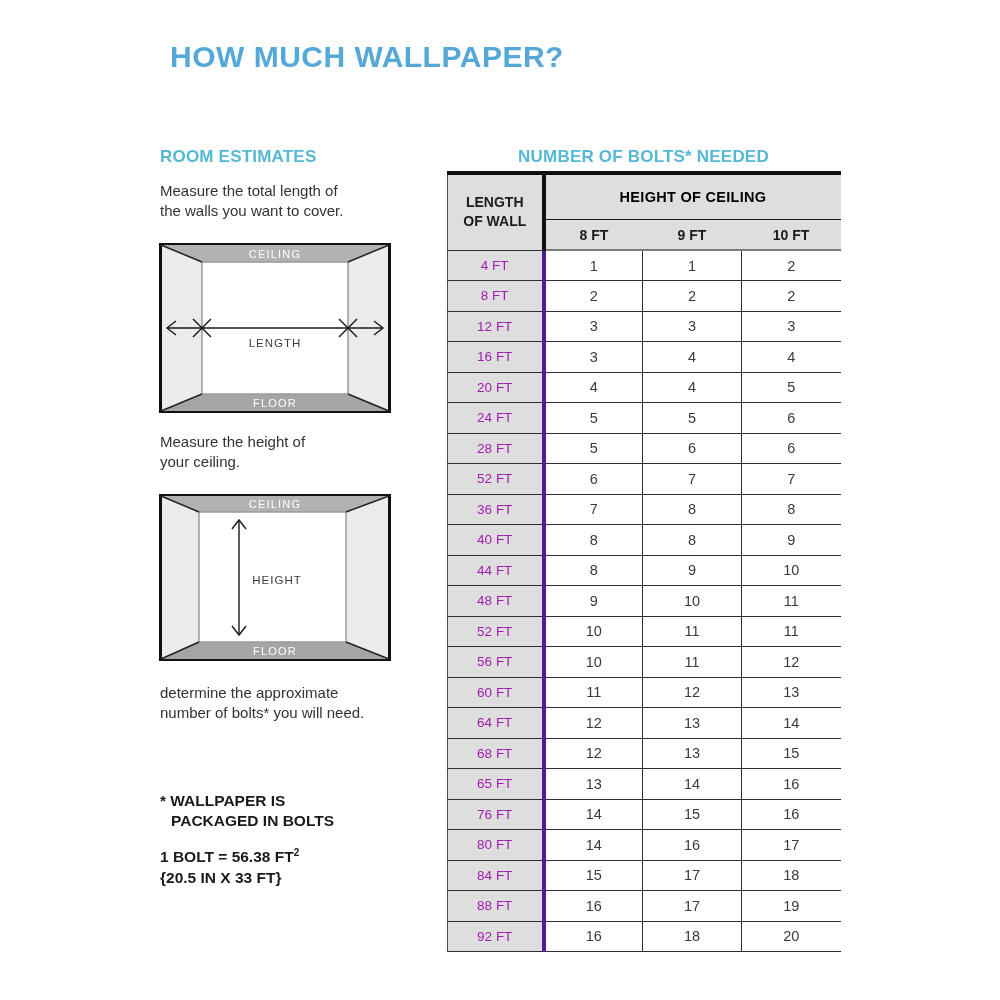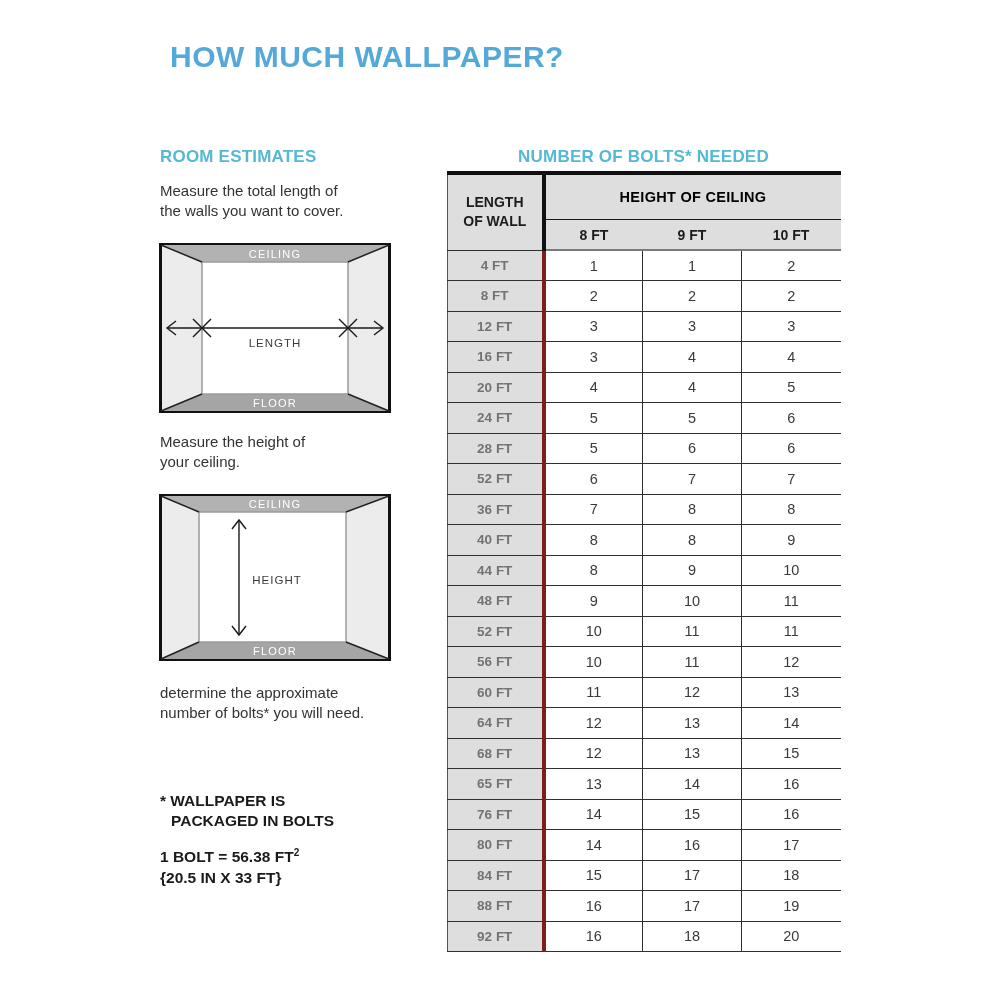--- a/index.html
+++ b/index.html
@@ -41,22 +41,22 @@
   th.group{
     background:var(--table-gray);height:44px;border-bottom:1.5px solid #1a1a1a;
     font-size:14.5px;font-weight:bold;color:#000000;letter-spacing:.3px;
   }
   th.sub{
     background:var(--table-gray);height:29px;border-bottom:2px solid #7a7a7a;
     font-size:14px;font-weight:bold;color:#1b1b1b;
   }
   tbody tr{height:30.5px;}
   tbody th{
-    background:var(--table-gray);border-right:4px solid #7f1d1d;
-    border-bottom:1.5px solid #2f2f2f;font-size:13.5px;font-weight:bold;color:#737373;
+    background:var(--table-gray);border-right:4px solid #4c1d95;
+    border-bottom:1.5px solid #2f2f2f;font-size:13.5px;font-weight:normal;color:#a21caf;
   }
   tbody td{
     border-bottom:1.5px solid #2f2f2f;font-size:14.5px;color:#3a3a3a;background:#fff;
   }
   tbody td + td{border-left:1.5px solid #2f2f2f;}
 </style>
 </head>
 <body>
 
 <div class="abs page-title">HOW MUCH WALLPAPER?</div>

